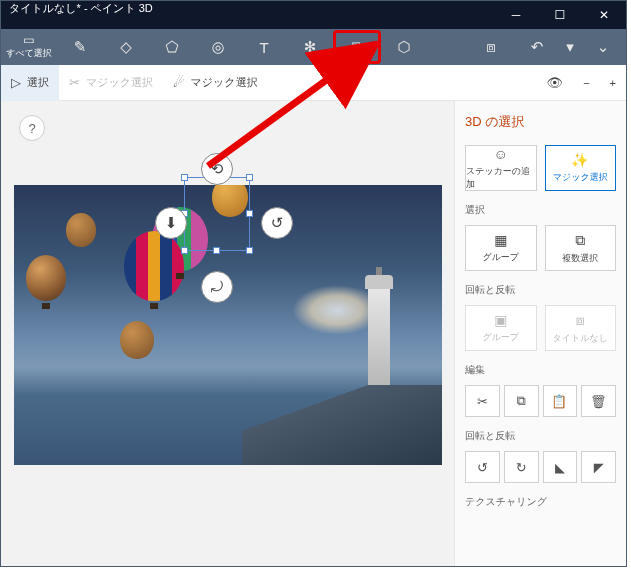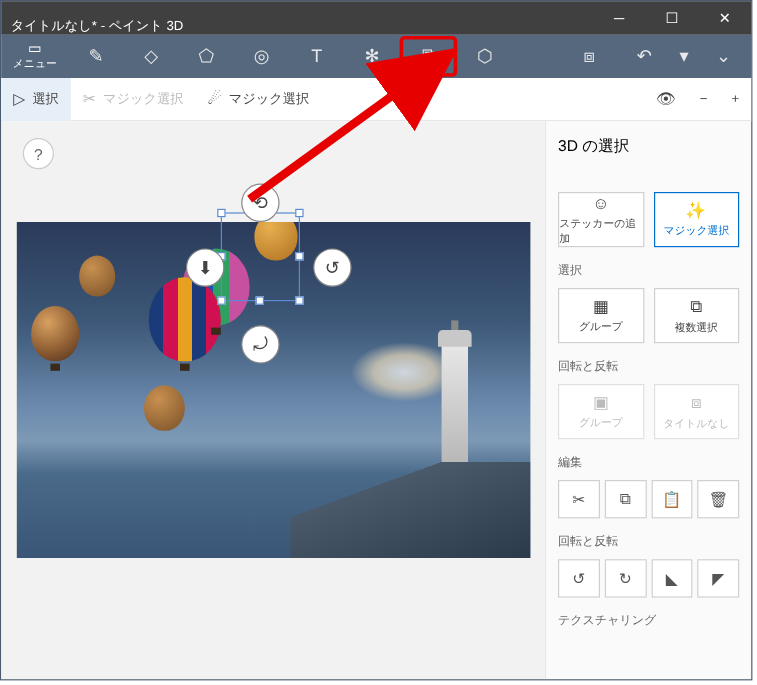--- a/index.html
+++ b/index.html
@@ -1,18 +1,18 @@
 <!DOCTYPE html>
 <html><head>
 <meta charset="utf-8">
 <style>
 *{box-sizing:border-box;margin:0;padding:0;font-family:"Segoe UI","Yu Gothic UI",sans-serif}
 body{width:631px;height:571px;background:#fff;overflow:hidden;position:relative}
 .window{width:627px;height:567px;border:1px solid #4b5b6f;background:#fff;display:flex;flex-direction:column}
-.titlebar{height:28px;background:#404040;display:flex;align-items:flex-end;color:#fff;font-size:11px}
+.titlebar{height:28px;background:#0f172a;display:flex;align-items:flex-start;color:#fff;font-size:11px}
 .titlebar .title{flex:1;padding-left:8px}
 .titlebar .btn{width:44px;height:28px;display:flex;align-items:center;justify-content:center;font-size:12px}
 .ribbon{height:36px;background:#56687d;display:flex;align-items:center;color:#fff}
 .menu{width:56px;display:flex;flex-direction:column;align-items:center;justify-content:center;font-size:9px;gap:1px}
 .menu-ico{font-size:12px;line-height:1}
 .tool{width:46px;height:36px;display:flex;align-items:center;justify-content:center;font-size:15px;color:#e8e8e8}
 .tool.sel{border:3px solid #e60000;border-radius:4px;height:34px;width:48px;margin-top:-1px}
 .tool.gap{margin-left:auto}
 .toolbar{height:36px;background:#fff;border-bottom:1px solid #e6e6e6;display:flex;align-items:center;font-size:11px;color:#444}
 .tbitem{height:36px;display:flex;align-items:center;gap:6px;padding:0 10px}
@@ -41,21 +41,21 @@
 .handle{position:absolute;width:7px;height:7px;background:#fff;border:1px solid #5a8acf}
 .h-nw{left:-4px;top:-4px}.h-n{left:calc(50% - 4px);top:-4px}.h-ne{right:-4px;top:-4px}
 .h-w{left:-4px;top:calc(50% - 4px)}.h-e{right:-4px;top:calc(50% - 4px)}
 .h-sw{left:-4px;bottom:-4px}.h-s{left:calc(50% - 4px);bottom:-4px}.h-se{right:-4px;bottom:-4px}
 .circ{position:absolute;width:32px;height:32px;border-radius:50%;background:#fff;border:1px solid #888;display:flex;align-items:center;justify-content:center;font-size:15px;color:#444}
 .c-top{left:200px;top:52px}
 .c-left{left:154px;top:106px}
 .c-right{left:260px;top:106px}
 .c-bot{left:200px;top:170px}
 .sidebar{width:172px;background:#fafafa;border-left:1px solid #e6e6e6;padding:12px 10px;overflow-y:auto;font-size:11px;color:#444}
-.sb-title{color:#000000;font-size:13px;margin-bottom:29px}
+.sb-title{color:#c2410c;font-size:13px;margin-bottom:14px}
 .sb-row{display:flex;gap:8px;margin-bottom:12px}
 .sb-btn{flex:1;height:46px;border:1px solid #d0d0d0;background:#fff;display:flex;flex-direction:column;align-items:center;justify-content:center;gap:3px;font-size:9px;color:#444}
 .sb-btn.sel{border-color:#0070d0;color:#0070d0}
 .sb-btn.dis{color:#bbb;border-color:#e0e0e0}
 .sb-label{font-size:10px;color:#666;margin:6px 0 8px}
 .sb-ico{font-size:14px}
 .sb-row4{display:flex;gap:4px;margin-bottom:12px}
 .sb-sm{flex:1;height:32px;border:1px solid #d0d0d0;background:#fff;display:flex;align-items:center;justify-content:center;font-size:13px;color:#555}
 .chk{display:flex;align-items:center;gap:6px;font-size:11px;margin-top:6px}
 .chk-box{width:14px;height:14px;border:1px solid #999;background:#fff}
@@ -68,21 +68,21 @@
  <div class="titlebar">
   <div class="title">タイトルなし* - ペイント 3D</div>
   <div class="btn">─</div>
   <div class="btn">☐</div>
   <div class="btn">✕</div>
  </div>
 
  <div class="ribbon">
   <div class="menu">
    <span class="menu-ico">▭</span>
-   <span>メニュー</span>
+   <span>すべて選択</span>
   </div>
   <div class="tool">✎</div>
   <div class="tool">◇</div>
   <div class="tool">⬠</div>
   <div class="tool">◎</div>
   <div class="tool">T</div>
   <div class="tool">✻</div>
   <div class="tool sel">⧉</div>
   <div class="tool">⬡</div>
   <div class="tool gap">⧈</div>

